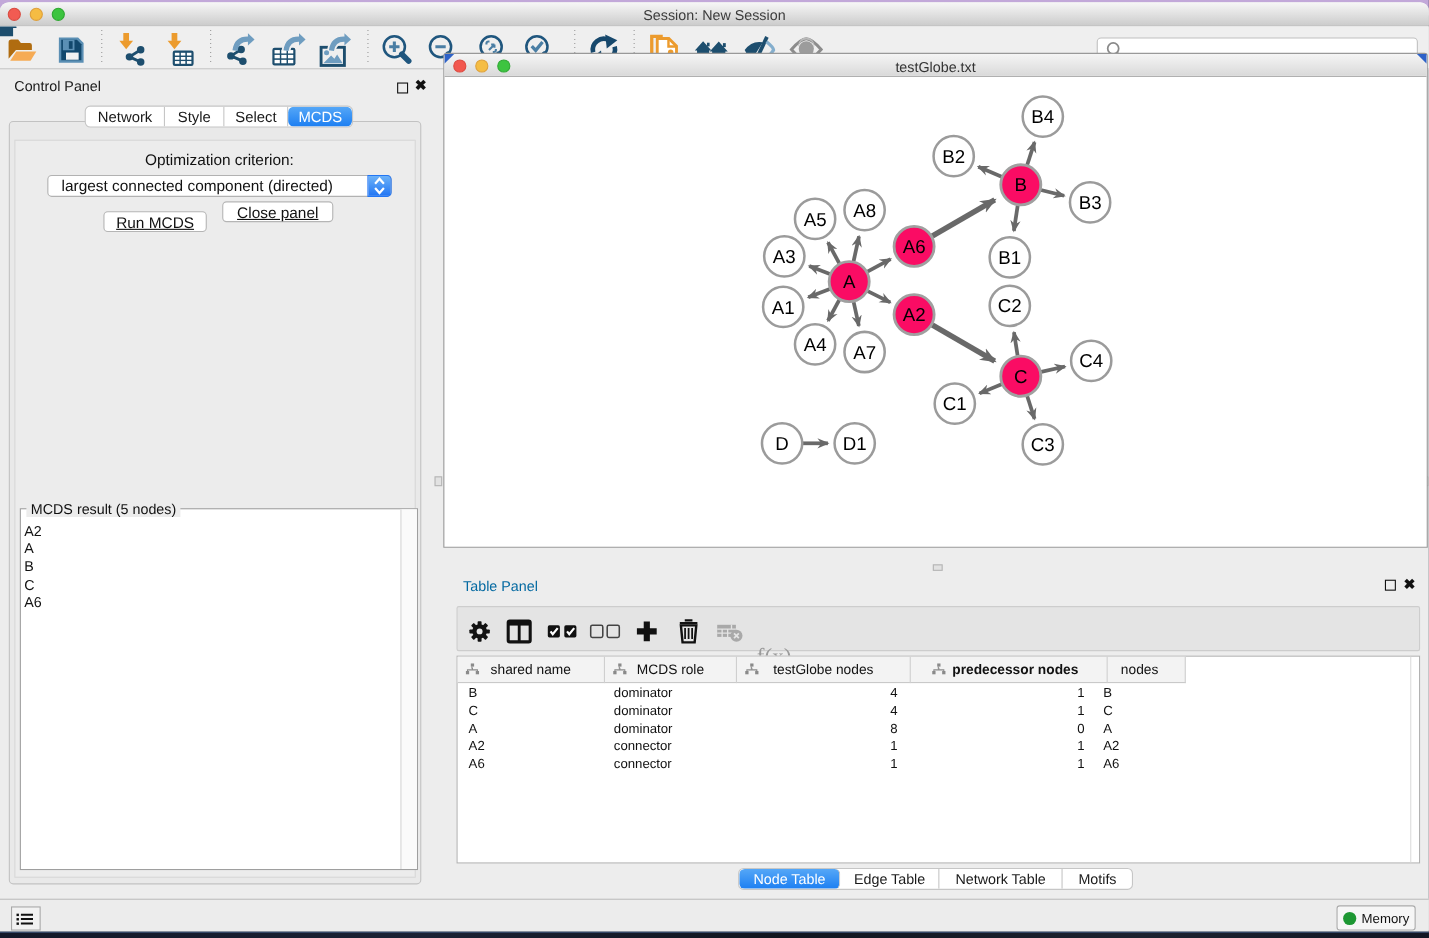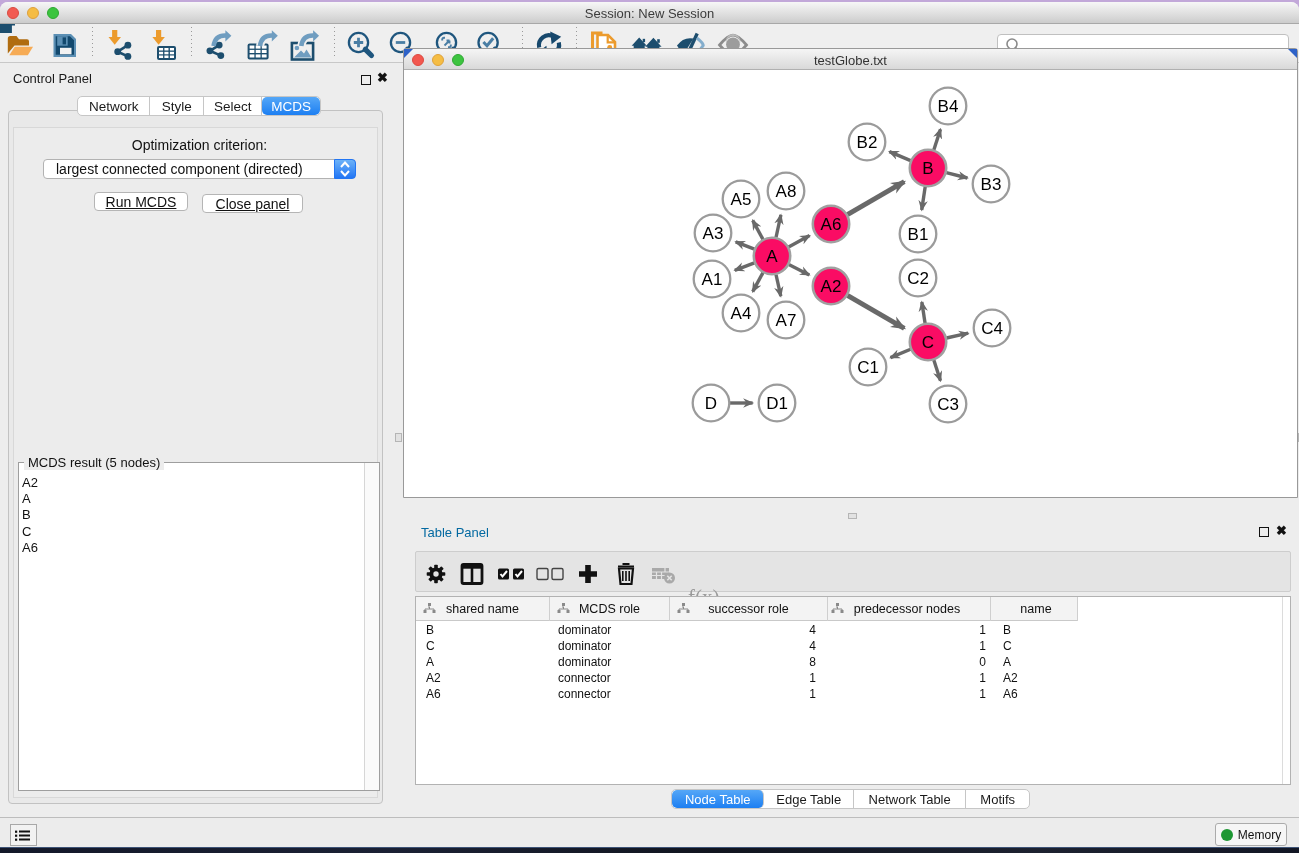--- a/index.html
+++ b/index.html
@@ -51,21 +51,21 @@
   #optLabel { left:43px; top:135px; width:313px; text-align:center; font-size:14px; color:#111; }
   #combo { left:43px; top:157px; width:313px; height:20px; background:#fff;
     border:1px solid #b2b2b2; border-radius:4px; }
   #comboText { left:56px; top:159px; font-size:14px; color:#111; }
   #comboBtn { left:334px; top:157px; width:22px; height:20px;
     background:linear-gradient(#6cb2f8,#2276f4); border-radius:0 4px 4px 0;
     border:1px solid #2276f4; }
   .btn { background:#fff; border:1px solid #b5b5b5; border-radius:4px;
     display:flex; align-items:center; justify-content:center; font-size:14px; color:#111;text-decoration:underline; }
   #btnRun { left:94px; top:190px; width:94px; height:19px; }
-  #btnClose { left:202px; top:192px; width:101px; height:19px; }
+  #btnClose { left:202px; top:181px; width:101px; height:19px; }
   
   #mcdsBox { left:18px; top:460px; width:362px; height:329px; background:#fff;
     border:1px solid #9e9e9e; }
   #mcdsLabel { left:24px; top:453px; font-size:13px; color:#111; background:#ececec;
     padding:0 4px; height:15px; line-height:15px; }
   #mcdsList { left:22px; top:473px; font-size:13px; color:#111; line-height:16.2px; }
   #mcdsScroll { left:364px; top:461px; width:15px; height:327px; background:#fafafa;
     border-left:1px solid #d6d6d6; }
   
   .grip { width:7px; height:9px; background:#e2e2e2; border:1px solid #b5b5b5; }
@@ -459,35 +459,35 @@
           </div>
 <div class="thcell" style="left:254px; width:158px;">
             <svg width="13" height="12" viewBox="0 0 13 12" style="position:absolute;left:7px;top:6px;">
               <g fill="#8a8a8a">
                 <rect x="5" y="0" width="3" height="3"></rect>
                 <rect x="0.5" y="7" width="3" height="3"></rect>
                 <rect x="9.5" y="7" width="3" height="3"></rect>
                 <path d="M6 3 v2 M2 7 v-1 h9 v1 M6.5 4 v2" stroke="#8a8a8a" fill="none"></path>
               </g>
             </svg>
-            <div class="thlabel">successor role</div>
+            <div class="thlabel">testGlobe nodes</div>
           </div>
-<div class="thcell" style="left:408px; width:167px;">
+<div class="thcell" style="left:424px; width:167px;font-weight:bold;">
             <svg width="13" height="12" viewBox="0 0 13 12" style="position:absolute;left:7px;top:6px;">
               <g fill="#8a8a8a">
                 <rect x="5" y="0" width="3" height="3"></rect>
                 <rect x="0.5" y="7" width="3" height="3"></rect>
                 <rect x="9.5" y="7" width="3" height="3"></rect>
                 <path d="M6 3 v2 M2 7 v-1 h9 v1 M6.5 4 v2" stroke="#8a8a8a" fill="none"></path>
               </g>
             </svg>
             <div class="thlabel">predecessor nodes</div>
           </div>
 <div class="thcell" style="left:579px; width:83px;">
-            <div class="thlabel">name</div>
+            <div class="thlabel">nodes</div>
           </div>
 </div>
       <div id="trows">
 <div class="trow" style="left:10px; top:25px; width:120px;">B</div>
 <div class="trow" style="left:142px; top:25px; width:108px;">dominator</div>
 <div class="trow" style="left:254px; top:25px; width:146px; text-align:right;">4</div>
 <div class="trow" style="left:412px; top:25px; width:158px; text-align:right;">1</div>
 <div class="trow" style="left:587px; top:25px; width:70px;">B</div>
 <div class="trow" style="left:10px; top:41px; width:120px;">C</div>
 <div class="trow" style="left:142px; top:41px; width:108px;">dominator</div>

